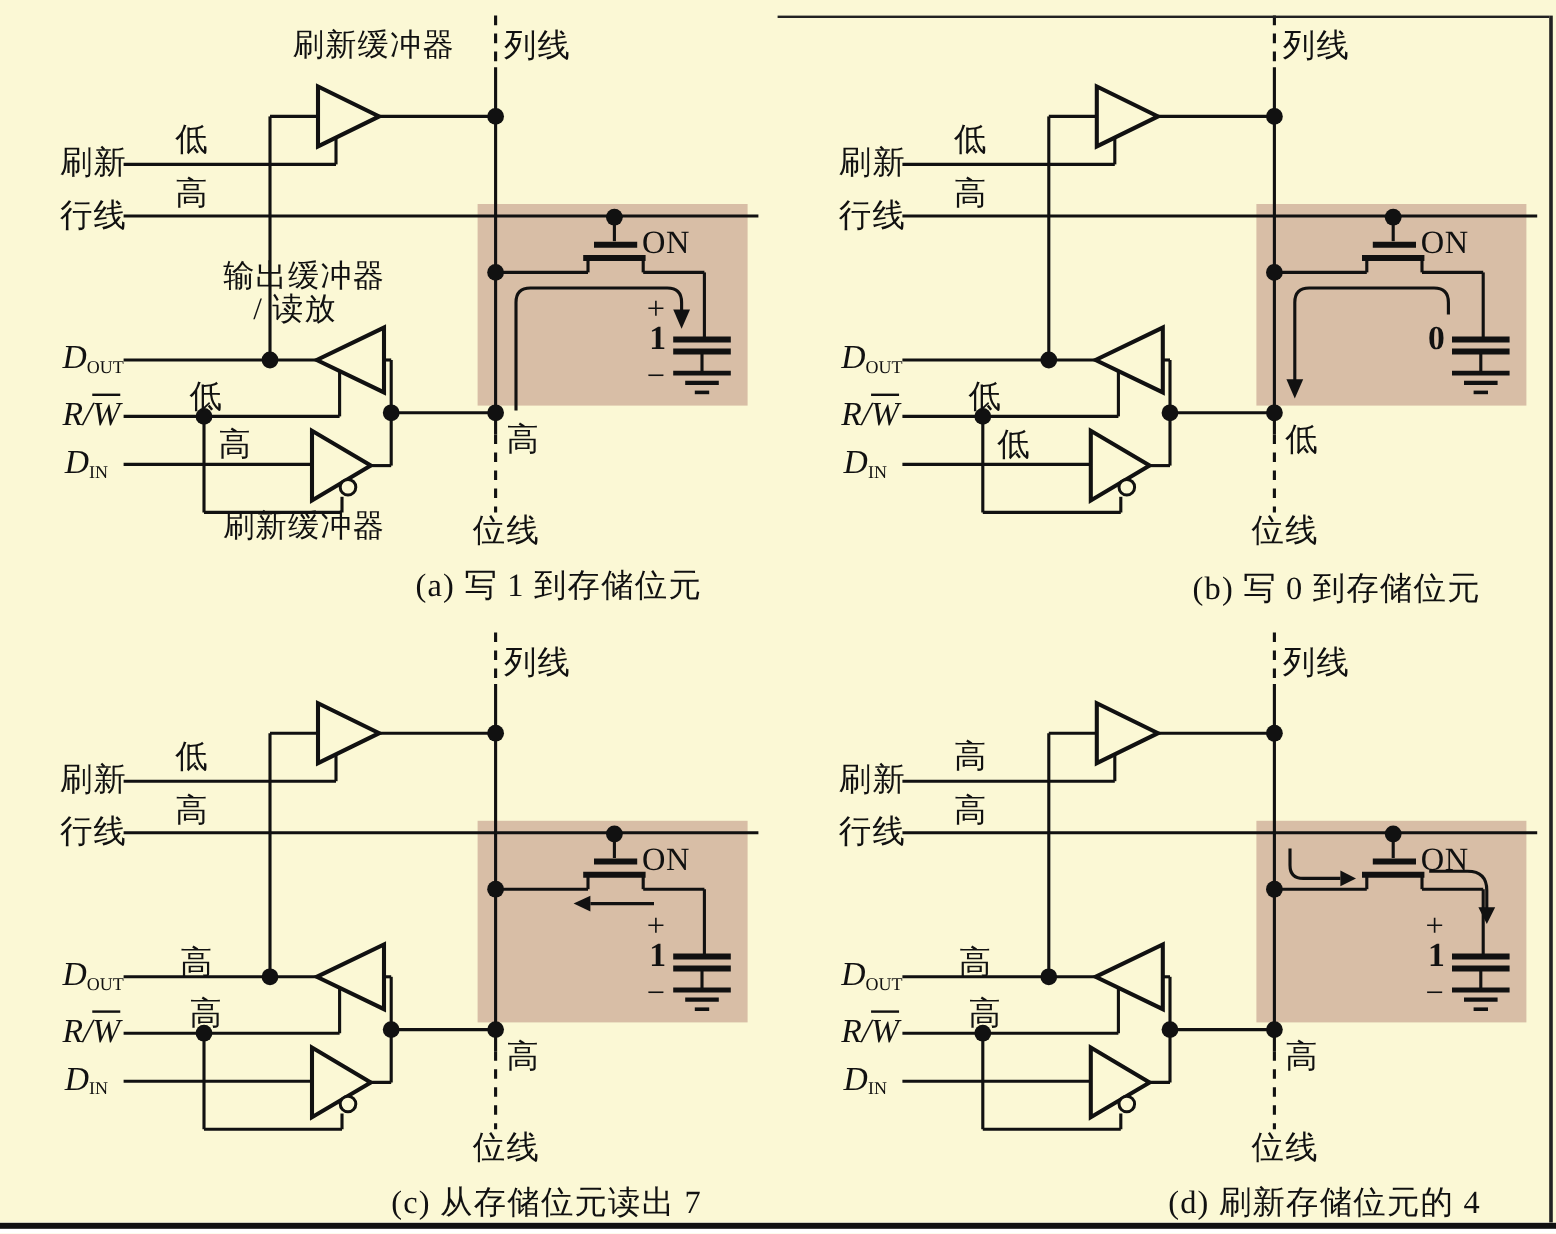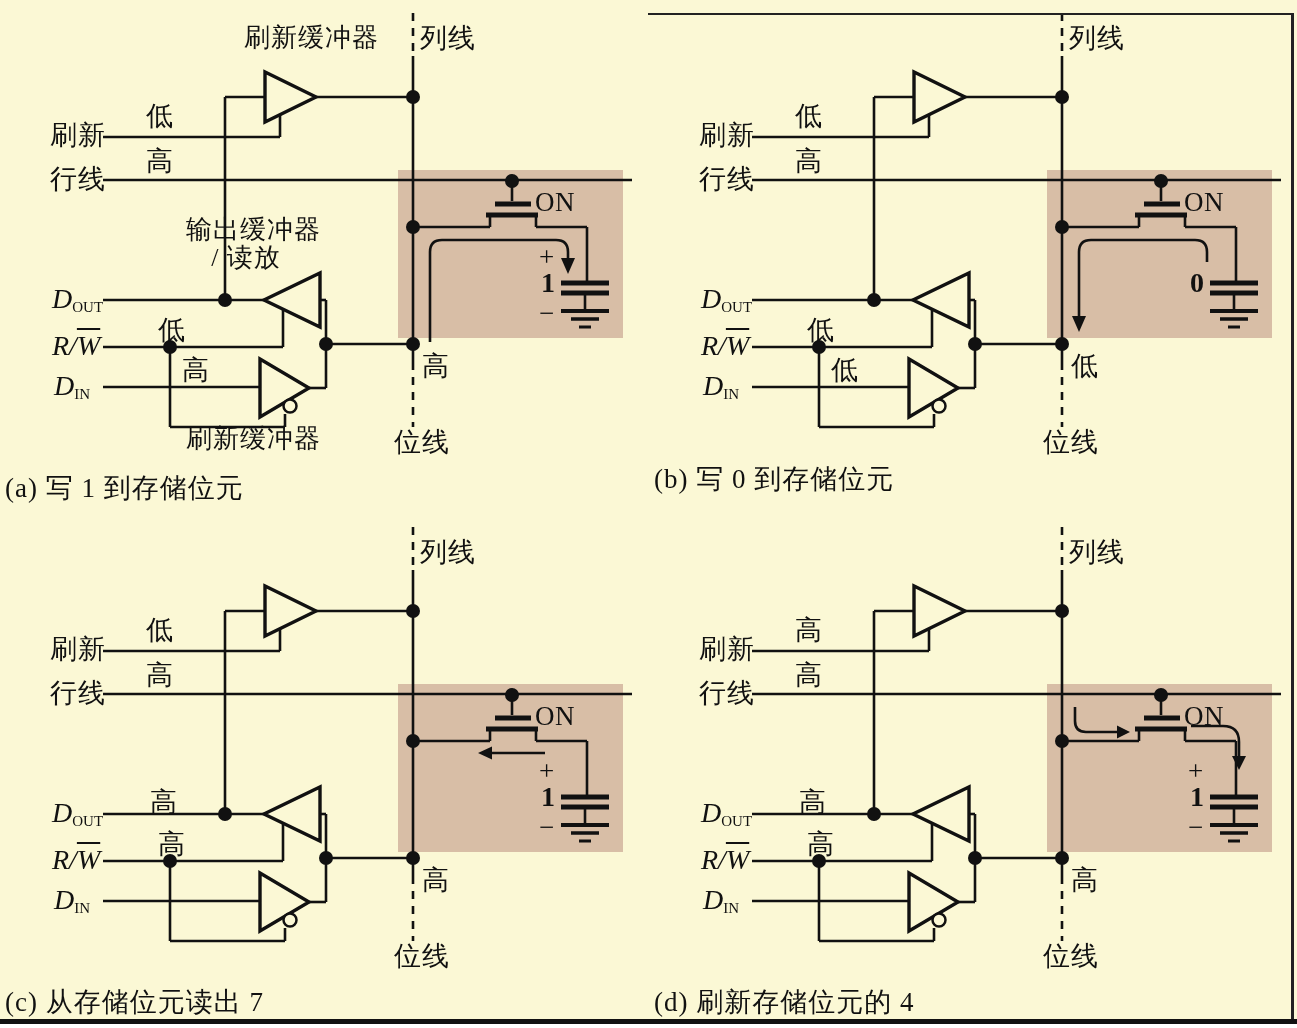--- a/index.html
+++ b/index.html
@@ -12,21 +12,21 @@
   .lvl{font-size:27px;}
   .sig{font-size:28px;}
   .sig i{font-style:italic;}
   .sig sub{font-size:15px;font-style:normal;vertical-align:-4px;letter-spacing:0;}
   .ol{text-decoration:overline;}
   .onlbl{font-size:27px;letter-spacing:0.5px;}
   .capsym{font-size:27px;}
   .capv{font-size:28px;font-weight:700;width:24px;text-align:center;}
   .comp{font-size:26px;letter-spacing:1px;}
   .comp2{width:120px;text-align:center;}
-  .caption{font-size:27px;letter-spacing:1px;width:580px;text-align:left;}
+  .caption{font-size:27px;letter-spacing:1px;width:580px;text-align:right;}
   .rule-bottom{position:absolute;left:0;top:1019px;width:1297px;height:5px;background:#111;z-index:5;}
   .border-right{position:absolute;left:1291px;top:13px;width:3px;height:1006px;background:#222;z-index:5;}
   .border-top{position:absolute;left:648px;top:13px;width:643px;height:2px;background:#222;z-index:5;}
 </style>
 </head>
 <body>
 
 <div class="stage">
   <section class="panel" id="panel-0" style="left:0;top:0">
       <svg width="648" height="514" viewBox="0 0 648 514">
@@ -167,21 +167,21 @@
       <div class="lbl lvl" style="left: 182px; top: 356px;">低</div>
       <div class="lbl lvl" style="left: 422px; top: 352px;">低</div>
       <div class="lbl onlbl" style="left: 535px; top: 188px;">ON</div>
       <div class="lbl capsym" style="left: 539px; top: 243px;"></div>
       <div class="lbl capv" style="left: 536px; top: 268px;">0</div>
       <div class="lbl capsym" style="left: 539px; top: 299px;"></div>
       <div class="lbl comp" style="left: 208px; top: 24px;"></div>
       <div class="lbl comp comp2" style="left: 186px; top: 216px;"></div>
       <div class="lbl comp comp2" style="left: 186px; top: 244px;"></div>
       <div class="lbl comp" style="left: 186px; top: 425px;"></div>
-      <div class="lbl caption" style="left: 5px; top: 465px;">(b) 写 0 到存储位元</div>
+      <div class="lbl caption" style="left: 5px; top: 476px;">(b) 写 0 到存储位元</div>
     </section>
   <section class="panel" id="panel-2" style="left:0;top:514px">
       <svg width="648" height="514" viewBox="0 0 648 514">
         <rect x="398" y="170" width="225" height="168" fill="#D8BEA6"></rect>
         <line x1="413" y1="13" x2="413" y2="56" stroke="#111111" stroke-width="2.6" stroke-dasharray="8 7"></line>
         <line x1="413" y1="56" x2="413" y2="362" stroke="#111111" stroke-width="2.6"></line>
         <line x1="413" y1="362" x2="413" y2="427" stroke="#111111" stroke-width="2.6" stroke-dasharray="8 7"></line>
         <line x1="103" y1="180" x2="632" y2="180" stroke="#111111" stroke-width="2.4"></line>
         <line x1="103" y1="137" x2="280" y2="137" stroke="#111111" stroke-width="2.6"></line>
         <line x1="280" y1="137" x2="280" y2="113" stroke="#111111" stroke-width="2.6"></line>

